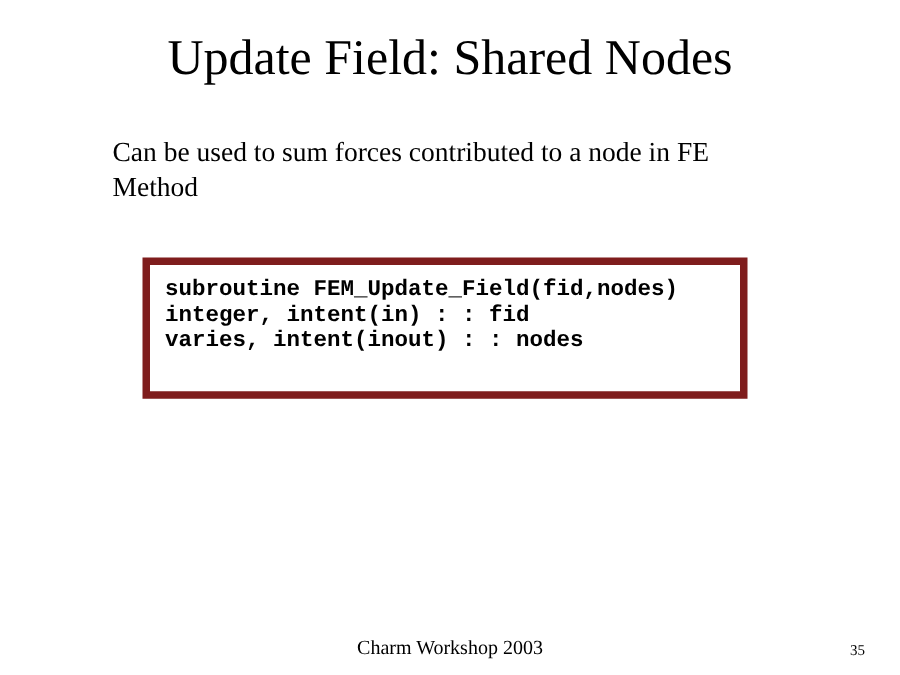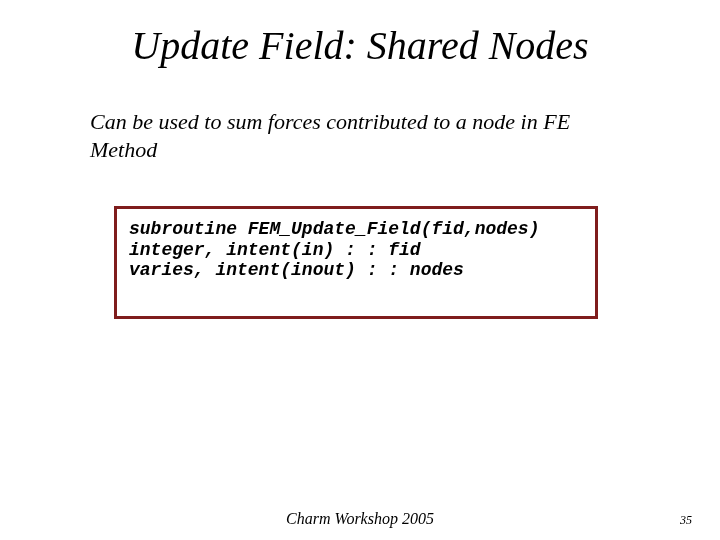--- a/index.html
+++ b/index.html
@@ -10,21 +10,20 @@
     background: #ffffff;
     font-family: "Times New Roman", Times, serif;
     color: #000;
     overflow: hidden;
   }
   .slide {
     position: relative;
     width: 720px;
     height: 540px;
     box-sizing: border-box;
-    font-style: italic;
   }
   .title {
     position: absolute;
     top: 22px;
     left: 0;
     width: 100%;
     text-align: center;
     font-size: 40px;
     font-weight: 400;
   }
@@ -37,21 +36,21 @@
     line-height: 1.25;
     padding: 0 90px;
     box-sizing: border-box;
   }
   .codebox {
     position: absolute;
     top: 206px;
     left: 114px;
     width: 484px;
     height: 113px;
-    border: 3px solid #7f1d1d;
+    border: 6px solid #7f1d1d;
     box-sizing: border-box;
     padding: 10px 12px 10px 12px;
     font-family: "Courier New", Courier, monospace;
     font-size: 18px;
     font-weight: bold;
     line-height: 1.15;
     white-space: pre;
   }
   .footer-center {
     position: absolute;
@@ -70,15 +69,15 @@
 </style>
 </head>
 <body>
 
 <div class="slide">
   <div class="title">Update Field: Shared Nodes</div>
   <div class="desc">Can be used to sum forces contributed to a node in FE Method</div>
   <div class="codebox"><span>subroutine FEM_Update_Field(fid,nodes)</span>
 <span>integer, intent(in) : : fid</span>
 <span>varies, intent(inout) : : nodes</span></div>
-  <div class="footer-center">Charm Workshop 2005</div>
+  <div class="footer-center">Charm Workshop 2003</div>
   <div class="footer-right">35</div>
 </div>
 
 </body></html>

